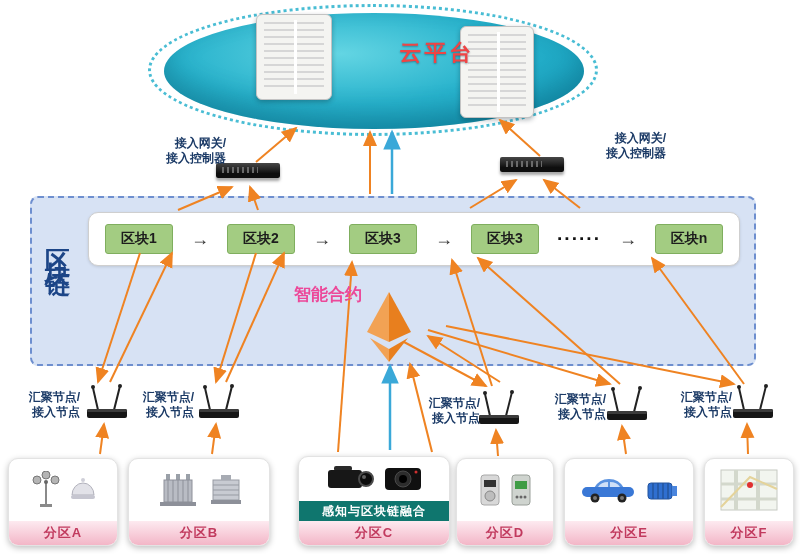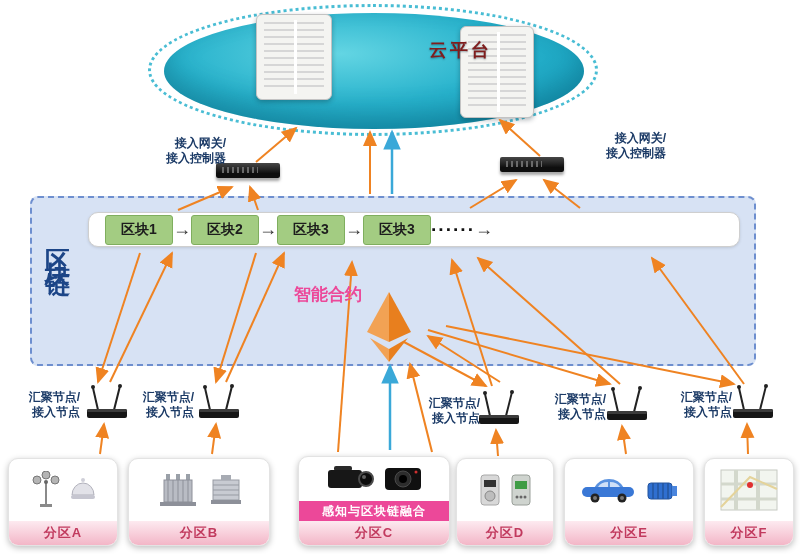--- a/index.html
+++ b/index.html
@@ -5,22 +5,22 @@
   html,body{margin:0;padding:0;background:#fff;}
   .stage{position:relative;width:800px;height:554px;background:#ffffff;overflow:hidden;
          font-family:"Liberation Sans","DejaVu Sans",sans-serif;}
 
   
   .cloud-dots{position:absolute;left:148px;top:4px;width:450px;height:132px;border:3px dotted #49bdd4;
               border-radius:50%;box-sizing:border-box;}
   .cloud{position:absolute;left:164px;top:13px;width:420px;height:116px;border-radius:50%;
          background:radial-gradient(ellipse at 42% 35%, #63d5e3 0%, #27b2cc 48%, #0d93b4 100%);
          box-shadow:inset 0 -14px 26px rgba(0,60,80,.28);}
-  .cloud-label{position:absolute;left:382px;top:38px;width:110px;text-align:right;font-size:18px;
-               font-weight:800;color:#7f1d1d;letter-spacing:3px;text-shadow:0 1px 2px rgba(0,40,60,.4);z-index:3;}
+  .cloud-label{position:absolute;left:382px;top:38px;width:110px;text-align:center;font-size:22px;
+               font-weight:800;color:#ef4444;letter-spacing:3px;text-shadow:0 1px 2px rgba(0,40,60,.4);z-index:3;}
   .rack{position:absolute;background:#f4f4f1;border:1px solid #c3c3c3;border-radius:6px;z-index:2;
         box-shadow:0 2px 5px rgba(0,20,30,.3);}
   .rack::before{content:"";position:absolute;left:7px;right:7px;top:7px;bottom:7px;
         background:repeating-linear-gradient(180deg,#d6d6d6 0 2px,transparent 2px 7px);}
   .rack::after{content:"";position:absolute;top:5px;bottom:5px;left:50%;width:3px;background:#ffffff;}
   .rack1{left:256px;top:14px;width:74px;height:84px;}
   .rack2{left:460px;top:26px;width:72px;height:90px;}
 
   
   .switch{position:absolute;height:15px;border-radius:2px;z-index:3;
@@ -32,43 +32,43 @@
   .gw-label,.agg-label{position:absolute;font-size:12px;font-weight:700;color:#1b3a66;
           line-height:15px;text-align:right;z-index:3;}
   .gw-left{left:142px;top:136px;width:84px;}
   .gw-right{left:578px;top:131px;width:88px;}
 
   
   .bc-box{position:absolute;left:30px;top:196px;width:726px;height:170px;border-radius:8px;
           background:rgba(212,223,243,.92);border:2px dashed #6e8fcf;box-sizing:border-box;z-index:1;}
   .bc-title{position:absolute;left:42px;top:228px;writing-mode:vertical-rl;font-size:25px;font-weight:800;
           color:#1c4587;letter-spacing:12px;z-index:2;}
-  .block-row{position:absolute;left:88px;top:212px;width:652px;height:35px;background:#fff;
+  .block-row{position:absolute;left:88px;top:212px;width:652px;height:54px;background:#fff;
           border:1px solid #cfcfcf;border-radius:10px;box-sizing:border-box;display:flex;align-items:center;
-          justify-content:flex-start;padding:0 16px;z-index:2;box-shadow:0 1px 3px rgba(0,0,0,.12);}
+          justify-content:space-between;padding:0 16px;z-index:2;box-shadow:0 1px 3px rgba(0,0,0,.12);}
   .blk{background:#a3cc82;border:1px solid #7fae5e;border-radius:3px;padding:5px 8px;min-width:50px;
           text-align:center;font-size:14px;font-weight:700;color:#1d1d1d;}
   .rarr{color:#333;font-size:18px;font-weight:700;}
   .dots{font-size:19px;font-weight:800;color:#111;letter-spacing:1px;}
   .sc-label{position:absolute;left:294px;top:283px;width:72px;font-size:17px;font-weight:800;color:#ec4899;z-index:6;}
   .eth{position:absolute;left:360px;top:290px;z-index:6;}
 
   
   .router{position:absolute;z-index:4;}
   .a1{left:14px;top:390px;width:66px;}  .a2{left:128px;top:390px;width:66px;}
   .a3{left:418px;top:396px;width:62px;} .a4{left:542px;top:392px;width:64px;}
   .a5{left:660px;top:390px;width:72px;}
 
   
   .card{position:absolute;top:458px;height:86px;background:#fff;border:1px solid #e3e3e3;border-radius:10px;
         box-shadow:0 2px 6px rgba(0,0,0,.25);display:flex;flex-direction:column;overflow:hidden;z-index:4;}
   .card-body{flex:1;display:flex;align-items:center;justify-content:center;gap:9px;padding:3px;}
   .card-foot{height:24px;background:linear-gradient(180deg,#fdeaf0,#f3b6c7);color:#c13a5e;font-weight:800;
         font-size:13px;display:flex;align-items:center;justify-content:center;letter-spacing:1px;}
-  .fusion{height:20px;background:#ec4899;color:#fff;font-size:12px;font-weight:700;display:flex;
+  .fusion{height:20px;background:#0f766e;color:#fff;font-size:12px;font-weight:700;display:flex;
         align-items:center;justify-content:center;letter-spacing:1px;}
   .card-a{left:8px;width:108px;}  .card-b{left:128px;width:140px;}
   .card-c{left:298px;top:456px;width:150px;height:88px;}
   .card-d{left:456px;width:96px;} .card-e{left:564px;width:128px;} .card-f{left:704px;width:88px;}
 
   .overlay{position:absolute;left:0;top:0;z-index:5;pointer-events:none;}
 </style>
 </head>
 <body>
 
@@ -96,20 +96,21 @@
   <div class="block-row">
     <div class="blk">区块1</div>
     <span class="rarr">→</span>
     <div class="blk">区块2</div>
     <span class="rarr">→</span>
     <div class="blk">区块3</div>
     <span class="rarr">→</span>
     <div class="blk">区块3</div>
     <span class="dots">······</span>
     <span class="rarr">→</span>
+    <div class="blk">区块n</div>
   </div>
   <div class="sc-label">智能合约</div>
   <svg class="eth" width="58" height="74" viewBox="0 0 58 74">
     <polygon points="29,2 7,42 29,52" fill="#f2a254"></polygon>
     <polygon points="29,2 51,42 29,52" fill="#e87f1e"></polygon>
     <polygon points="10,48 29,59 29,72" fill="#f2a254"></polygon>
     <polygon points="48,48 29,59 29,72" fill="#e87f1e"></polygon>
   </svg>
 
   <svg class="router" style="left:84px;top:384px" width="46" height="38" viewBox="0 0 46 38">

